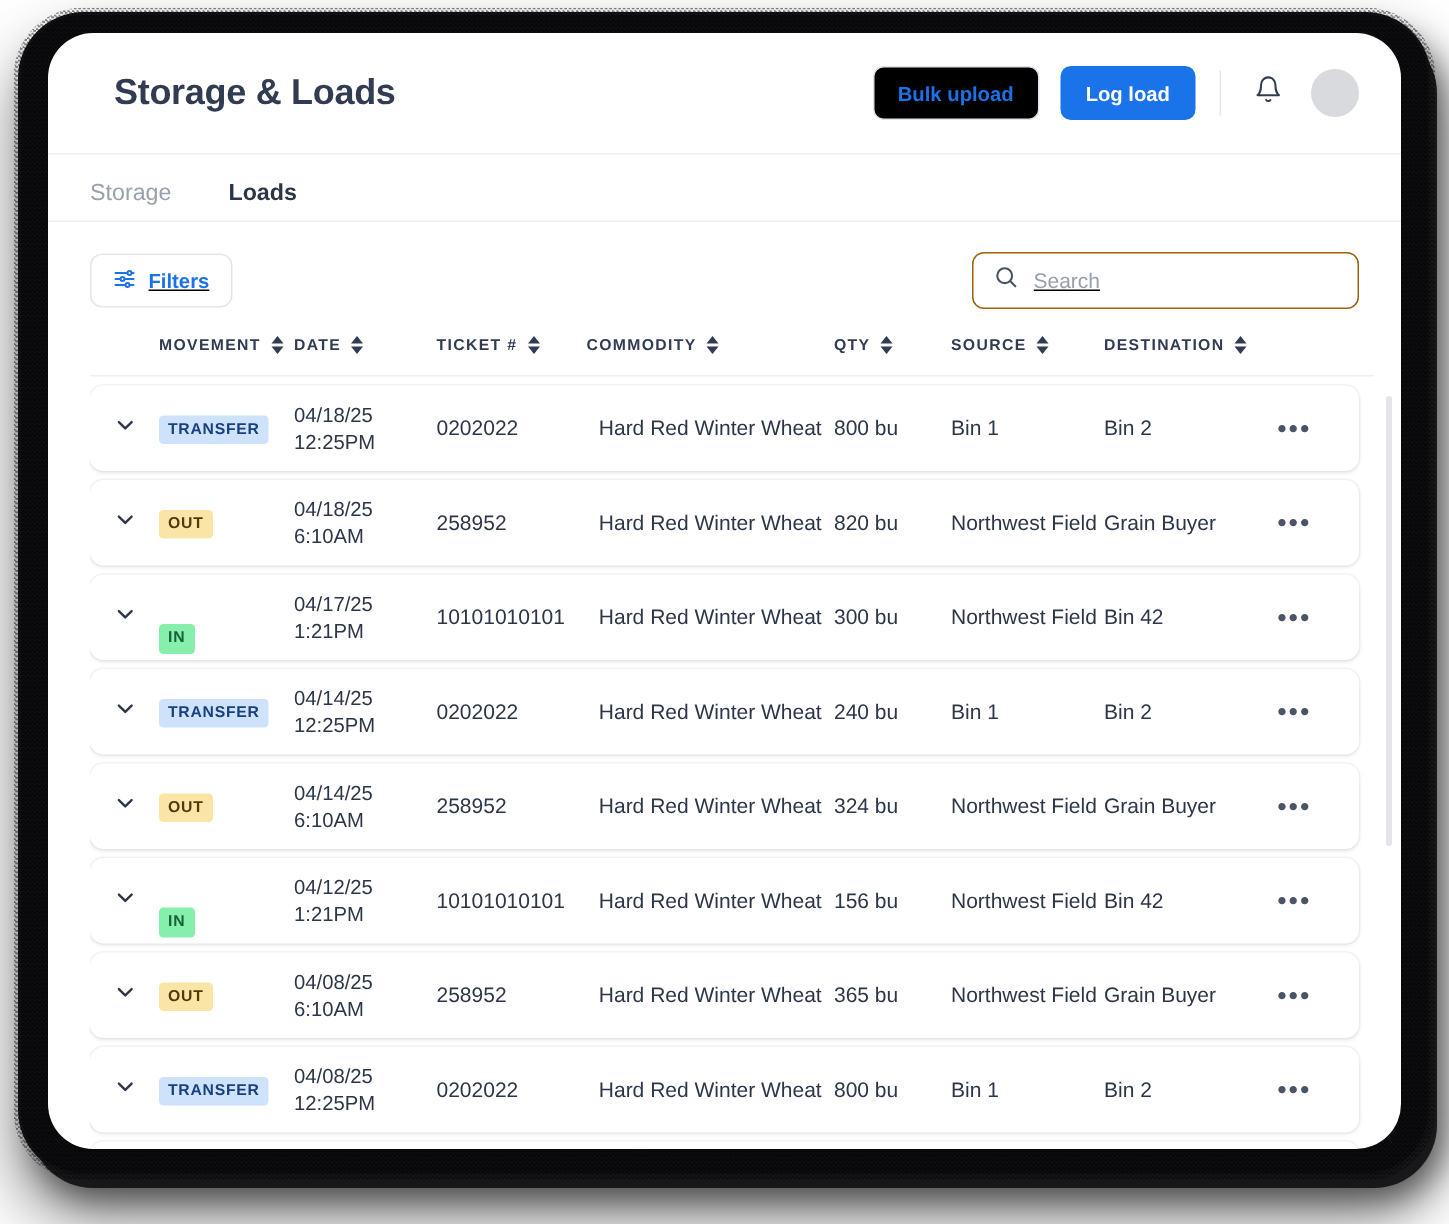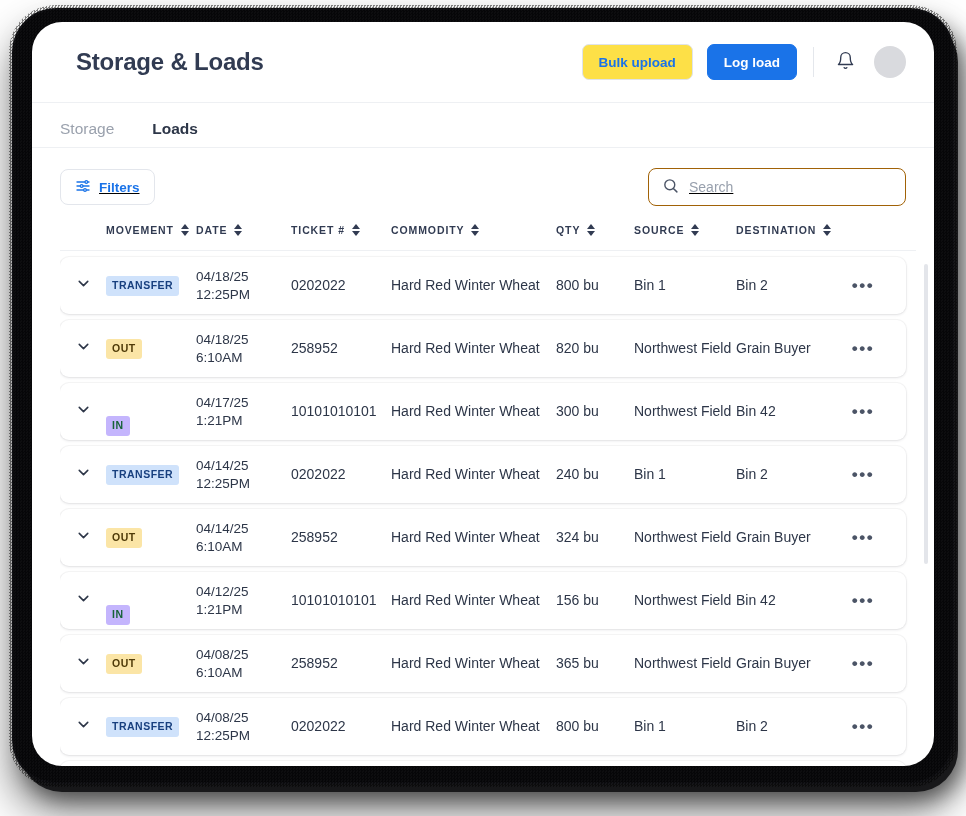--- a/index.html
+++ b/index.html
@@ -81,21 +81,21 @@
     border-radius: 7px;
     font-size: 13.5px;
     font-weight: bold;
     display: inline-flex;
     align-items: center;
     justify-content: center;
     cursor: pointer;
     white-space: nowrap;
   }
   .btn-secondary {
-    background: #fde047;
+    background: #000000;
     color: #1a73e8;
     border: 1px solid #dfe3ea;
   }
   .btn-primary {
     background: #1a73e8;
     color: #ffffff;
     border: 1px solid #1a73e8;
   }
   .hdr-divider {
     width: 1px;
@@ -211,21 +211,21 @@
     border-right: 4.5px solid transparent;
   }
   .sort-ic i.up   { border-bottom: 5px solid #313b52; }
   .sort-ic i.down { border-top: 5px solid #313b52; }
 
   
   .c-exp  { width: 46px; flex: none; }
   .c-mov  { width: 90px; flex: none; }
   .c-date { width: 95px; flex: none; }
   .c-tix  { width: 100px; flex: none; }
-  .c-com  { width: 165px; flex: none; }
+  .c-com  { width: 165px; flex: none; text-align: center; }
   .c-qty  { width: 78px; flex: none; }
   .c-src  { width: 102px; flex: none; }
   .c-dst  { width: 105px; flex: none; }
   .c-act  { width: 44px; flex: none; display: flex; justify-content: center; }
 
   .rows-scroll {
     height: 528px;
     overflow: hidden;
     padding-top: 6px;
     padding-right: 10px;
@@ -256,21 +256,21 @@
   .badge {
     display: inline-block;
     font-size: 10.5px;
     font-weight: bold;
     letter-spacing: 0.5px;
     padding: 3px 6px;
     border-radius: 3px;
   }
   .badge.transfer { background: #cfe2fb; color: #18407f; }
   .badge.out      { background: #fbe5a6; color: #4f3a08; }
-  .badge.in       { background: #c4b5fd; color: #176238; margin-top: 29px; }
+  .badge.in       { background: #86efac; color: #176238; margin-top: 29px; }
 
   .dots-btn {
     letter-spacing: 1.6px;
     color: #4b5466;
     font-size: 17px;
     line-height: 8px;
     font-weight: bold;
     cursor: pointer;
     padding: 4px 2px;
   }

